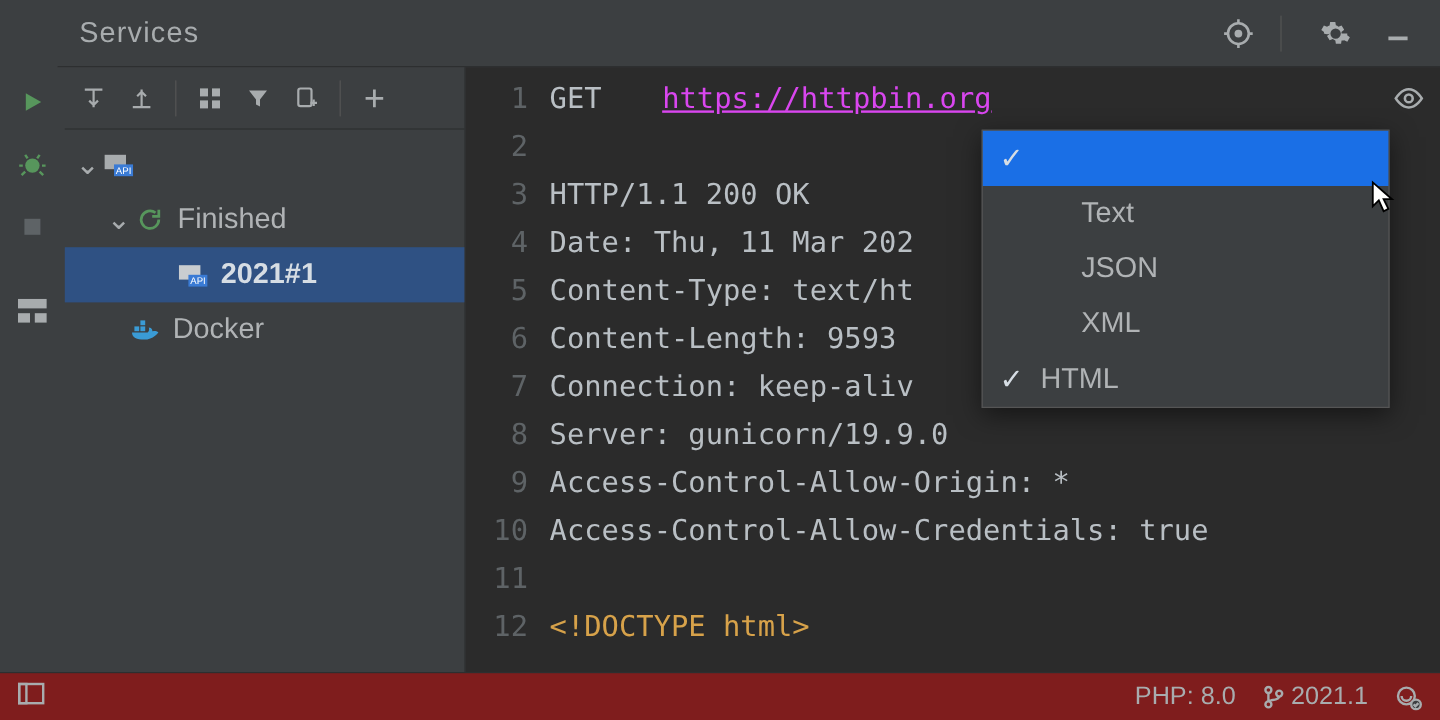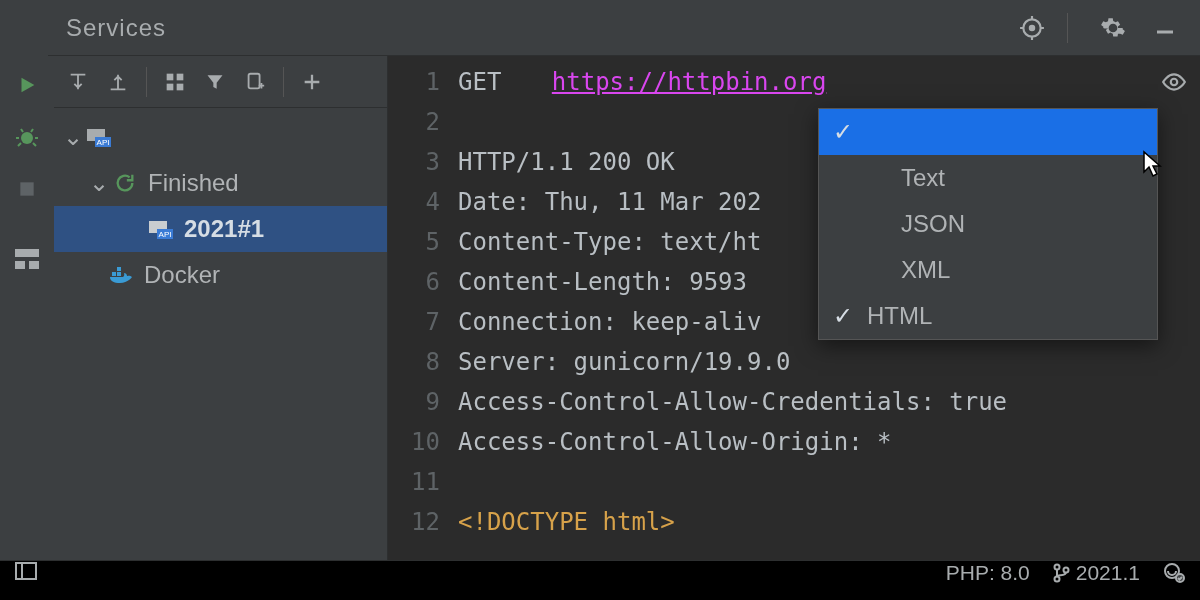--- a/index.html
+++ b/index.html
@@ -110,23 +110,23 @@
   .popup .pitem .chk { width: 34px; color:#d6dde4; }
   .popup .pitem.highlight { background:#1a6fe6; color:#fff; }
   .popup .pitem.heading { color:#7b8083; }
   .popup .pitem.sub { padding-left: 48px; }
   .cursor-svg { position:absolute; top:150px; left:1140px; z-index:30; }
 
   
   .statusbar {
     position:absolute; bottom:0; left:0; right:0;
     height: 40px;
-    background:#000000;
+    background:#7f1d1d;
     border-top:1px solid #2d2f30;
-    display:flex; align-items:flex-start;
+    display:flex; align-items:center;
     padding: 0 14px;
     font-size: 21px;
     color:#a8acae;
   }
   .statusbar .sbleft { display:flex; align-items:center; }
   .statusbar .spacer { flex:1; }
   .statusbar .sbitem { margin-left: 22px; display:flex; align-items:center; gap:6px;}
 </style>
 </head>
 <body>
@@ -291,22 +291,22 @@
         </div>
       <div class="code" id="code">
           <div class="row"><span>GET </span><span class="url">https://httpbin.org</span></div>
           <div class="row"></div>
           <div class="row">HTTP/1.1 200 OK</div>
           <div class="row">Date: Thu, 11 Mar 202</div>
           <div class="row">Content-Type: text/ht</div>
           <div class="row">Content-Length: 9593</div>
           <div class="row">Connection: keep-aliv</div>
           <div class="row">Server: gunicorn/19.9.0</div>
+          <div class="row">Access-Control-Allow-Origin: *</div>
           <div class="row">Access-Control-Allow-Credentials: true</div>
-          <div class="row">Access-Control-Allow-Origin: *</div>
           <div class="row"></div>
           <div class="row"><span class="html-tag">&lt;!DOCTYPE html&gt;</span></div>
         </div>
     </div>
   </div>
 </div>
 
 <div class="popup">
   <div class="pitem highlight">
     <span class="chk">✓</span>

